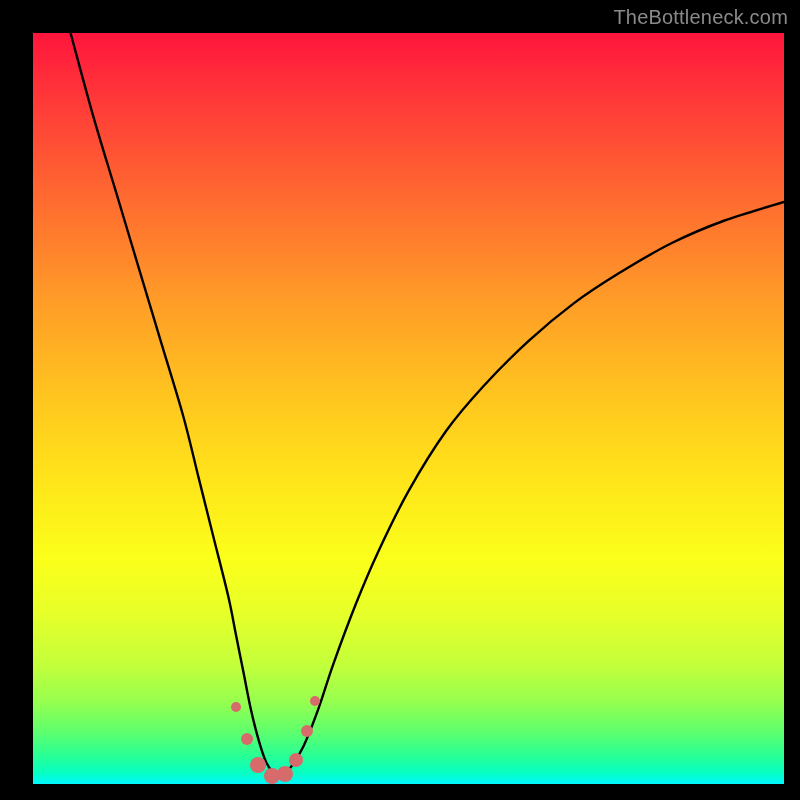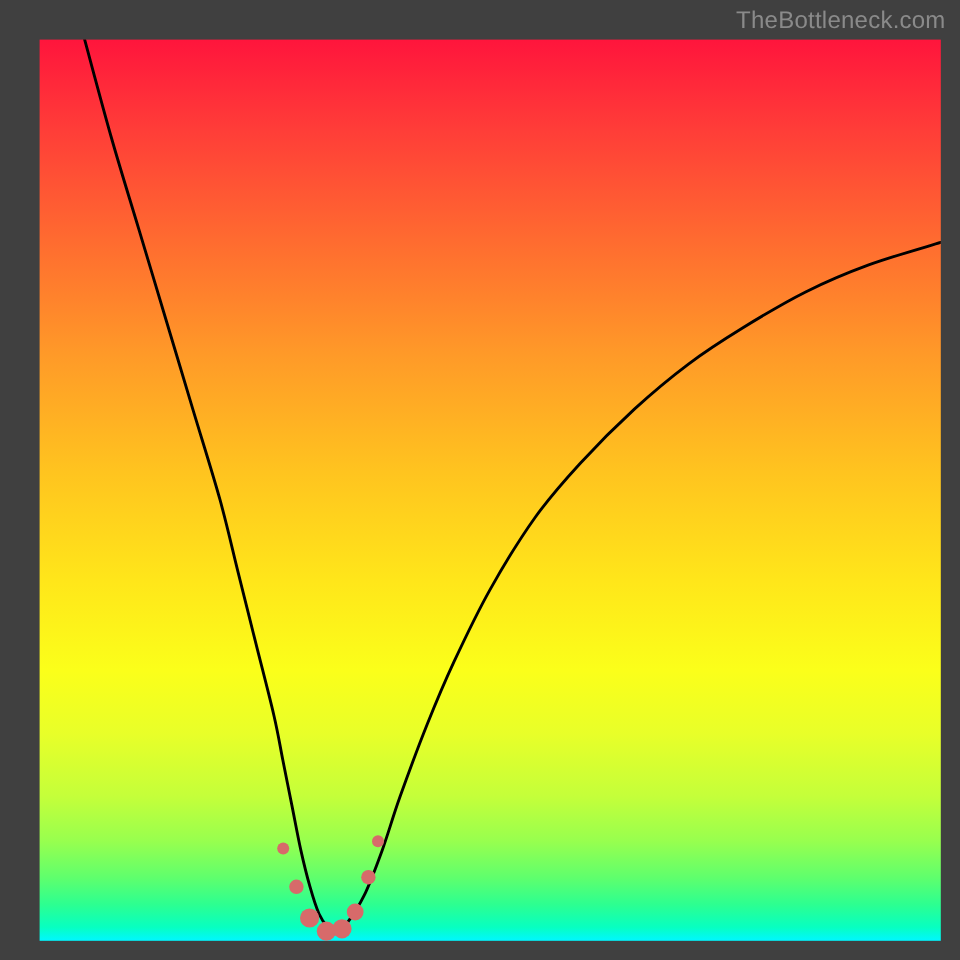--- a/index.html
+++ b/index.html
@@ -7,21 +7,21 @@
     padding: 0;
     width: 800px;
     height: 800px;
     overflow: hidden;
     font-family: Arial, Helvetica, sans-serif;
   }
   .frame {
     position: relative;
     width: 800px;
     height: 800px;
-    background: #404040;
+    background: #000000;
   }
   .plot-area {
     position: absolute;
     left: 33px;
     top: 33px;
     width: 751px;
     height: 751px;
     background: linear-gradient(to bottom,
       #ff153c 0%,
       #ff3d38 10%,

